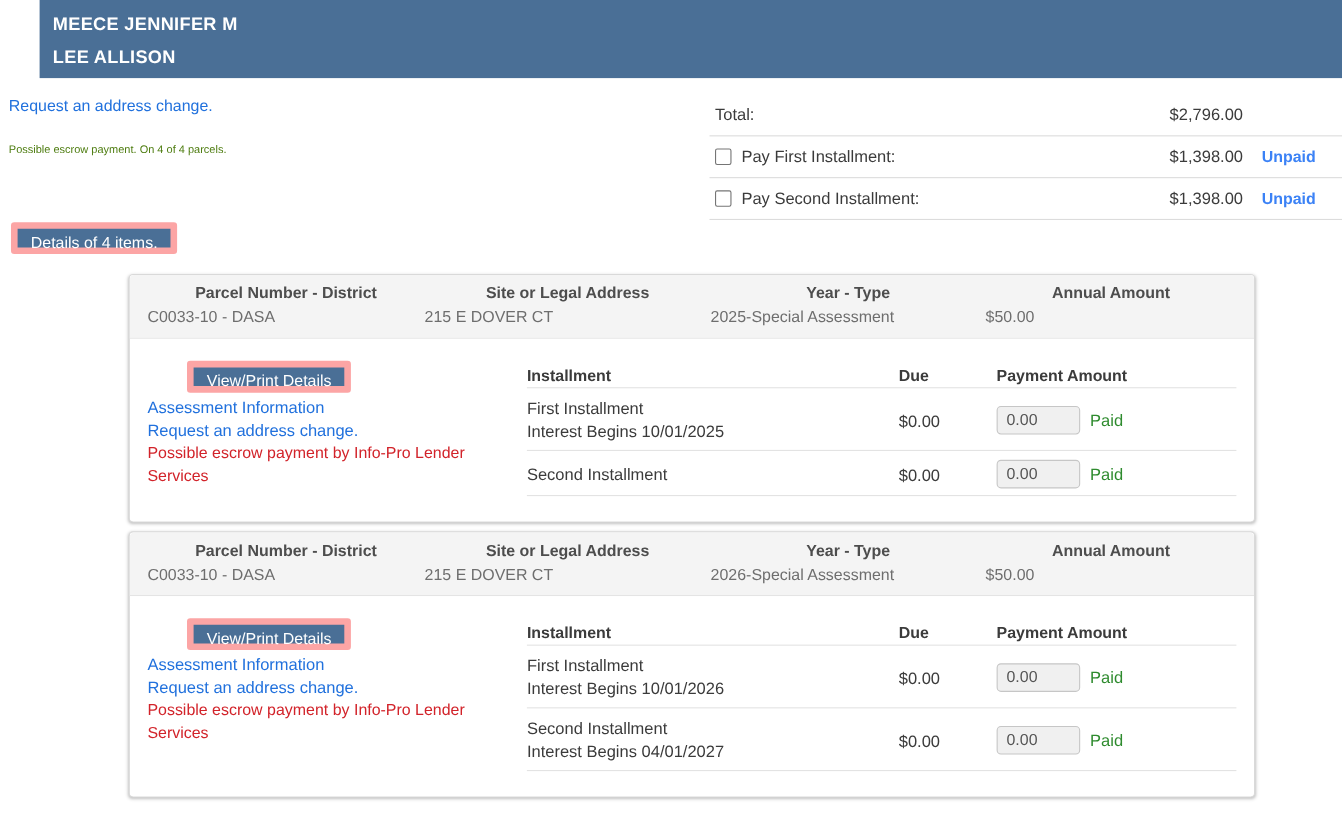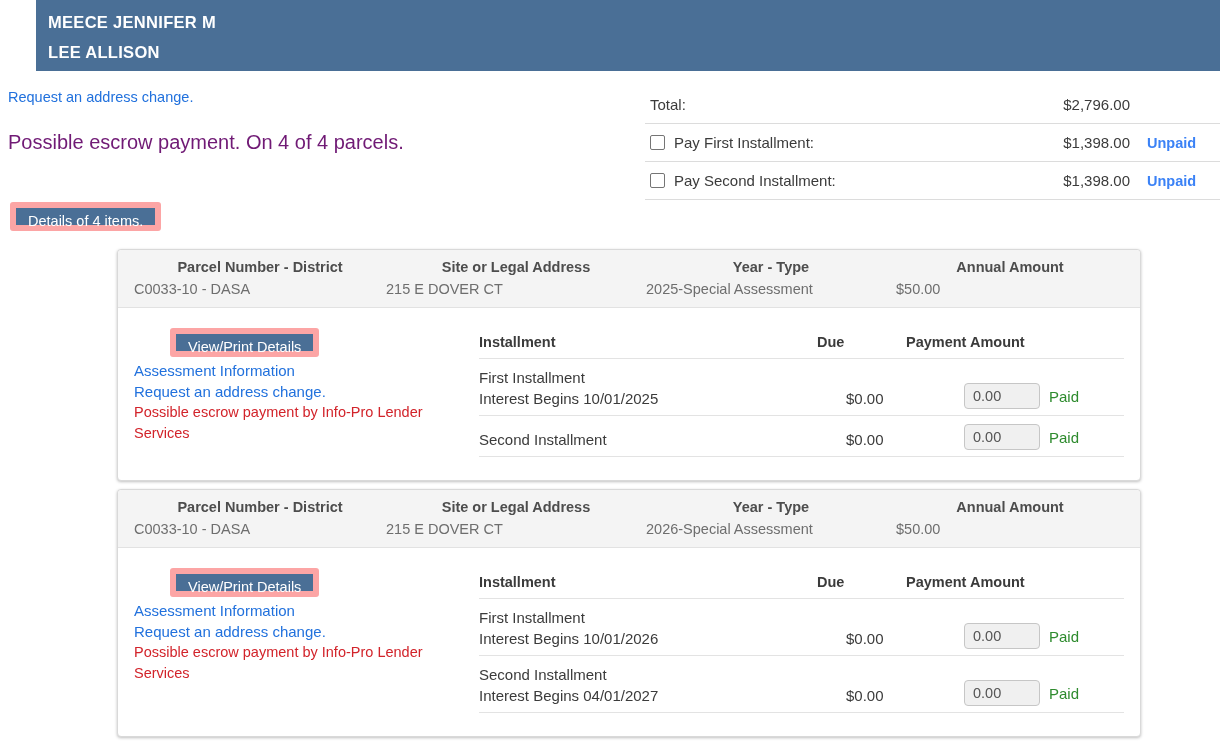--- a/index.html
+++ b/index.html
@@ -6,21 +6,21 @@
   html,body { width:1220px; height:751px; overflow:hidden; background:#fff;
     font-family:"Liberation Sans", sans-serif; color:#3b3b3b; }
 
   
   .app-header { height:71px; background:#4a6f96; padding:7px 12px 0;margin-left:36px; }
   .name-line { color:#fff; font-size:16.5px; font-weight:700; line-height:30px; letter-spacing:.3px; }
 
   
   .top-section { position:relative; height:178px; }
   .msg-link { position:absolute; left:8px; top:18px; color:#2171dd; font-size:14.5px; cursor:pointer; }
-  .msg-escrow { position:absolute; left:8px; top:60px; color:#701a75; font-size:20px; }
+  .msg-escrow { position:absolute; left:8px; top:60px; color:#4d7c0f; font-size:10px; }
 
   .totals { position:absolute; left:645px; right:0; top:15px; }
   .totals-row { display:flex; align-items:center; height:38px; border-bottom:1px solid #dcdcdc;
     padding-left:5px; font-size:15px; }
   .totals-label { flex:1; display:flex; align-items:center; }
   .cbx { appearance:none; -webkit-appearance:none; width:15px; height:15px; border:1.5px solid #757575;
     border-radius:2px; background:#fff; margin-right:9px; cursor:pointer; }
   .totals-amount { width:95px; text-align:right; }
   .totals-status { width:90px; padding-left:17px; font-weight:700; font-size:14.5px; color:#3b82f6; }
 
@@ -40,24 +40,24 @@
   .ch-label { font-weight:700; font-size:14.5px; color:#4d4d4d; line-height:15px; margin-bottom:7px;text-align:center; }
   .ch-value { font-size:14.5px; color:#6e6e6e; line-height:15px; }
 
   .card-body { display:flex; padding:0 16px 23px; }
   .left-col { width:345px; padding-top:20px; }
   .vp-btn { margin-bottom:3px;margin-left:36px; }
   .link { display:block; color:#2171dd; font-size:15px; line-height:21px; cursor:pointer; text-decoration:none; }
   .escrow-note { color:#d2232a; font-size:14.5px; line-height:21px; width:290px; }
 
   .inst-table { flex:1; }
-  .inst-header { display:flex; padding:26px 0 8px; border-bottom:1px solid #e3e3e3;
+  .inst-header { display:flex; padding:26px 0 2px; border-bottom:1px solid #e3e3e3;
     font-weight:700; font-size:14.5px; }
   .col-name { width:338px; } .col-due { width:89px; } .col-pay { flex:1; }
-  .inst-row { display:flex; align-items:flex-end; padding:8px 0 6px; border-bottom:1px solid #e3e3e3;gap:29px; }
+  .inst-row { display:flex; align-items:center; padding:8px 0 6px; border-bottom:1px solid #e3e3e3; }
   .inst-title, .inst-sub { font-size:15px; line-height:21px; }
   .due-val { font-size:15px; line-height:21px; padding-top:2px; }
   .pay-cell { display:flex; align-items:center; }
   .pay-input { width:76px; background:#f0f0f0; border:1px solid #c6c6c6; border-radius:4px;
     padding:4px 8px; font-size:14.5px; color:#555; font-family:"Liberation Sans", sans-serif; }
   .paid { color:#2e8b2e; font-size:15px; margin-left:9px; }
 </style>
 </head>
 <body>
 

